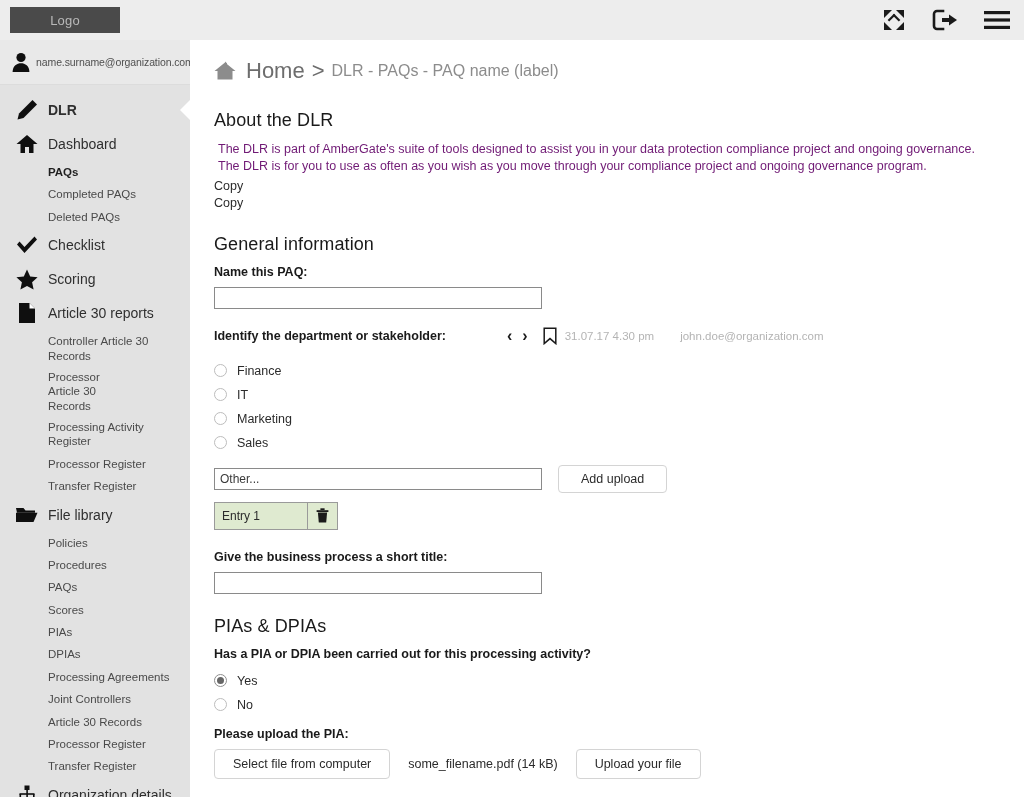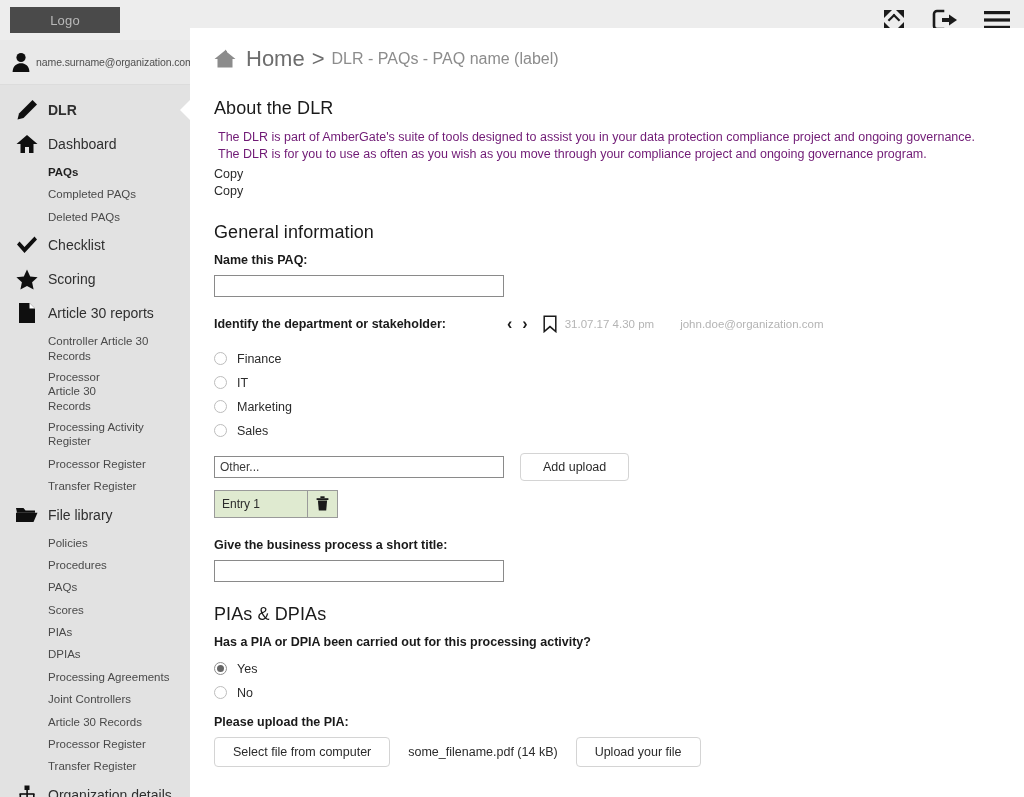--- a/index.html
+++ b/index.html
@@ -72,21 +72,21 @@
   }
   .nav-sub {
     display: block; font-size: 11.5px; color: #4a4a4a;
     padding: 4px 10px 4px 48px; line-height: 1.25;
   }
   .nav-sub.active { font-weight: bold; color: #1f1f1f; }
   .nav-sub.two-line { padding-top: 3px; padding-bottom: 3px; }
 
   
   .main {
-    position: absolute; left: 190px; top: 28px;
+    position: absolute; left: 190px; top: 40px;
     width: 834px; height: 757px;
     background: #ffffff;
     padding: 18px 24px 0 24px;
   }
   .breadcrumb {
     display: flex; align-items: center;
     margin-bottom: 26px;
   }
   .breadcrumb .home-icon { margin-right: 10px; display:block; line-height:0; }
   .breadcrumb .bc-home { font-size: 22px; color: #6d6d6d; }
@@ -102,21 +102,21 @@
     font-size: 12.5px; color: #701a75; line-height: 1.33;
     margin: 4px; max-width: 790px;
   }
   .copy-line { font-size: 12.5px; color: #2b2b2b; line-height: 1.33; }
 
   .field-label {
     font-size: 12.5px; font-weight: bold; color: #1a1a1a;
     margin: 0 0 8px 0;
   }
   .text-input {
-    display: block; width: 290px; height: 22px;
+    display: block; width: 328px; height: 22px;
     border: 1px solid #8a8a8a; background: #ffffff;
     font-family: "Liberation Sans", sans-serif;
     font-size: 12px; color: #333; padding: 0 5px;
     border-radius: 0;
   }
   .text-input::placeholder { color: #3a3a3a; opacity: 1; }
 
   .label-row { display: flex; align-items: center; }
   .meta-group {
     display: flex; align-items: center; margin-left: 56px;

